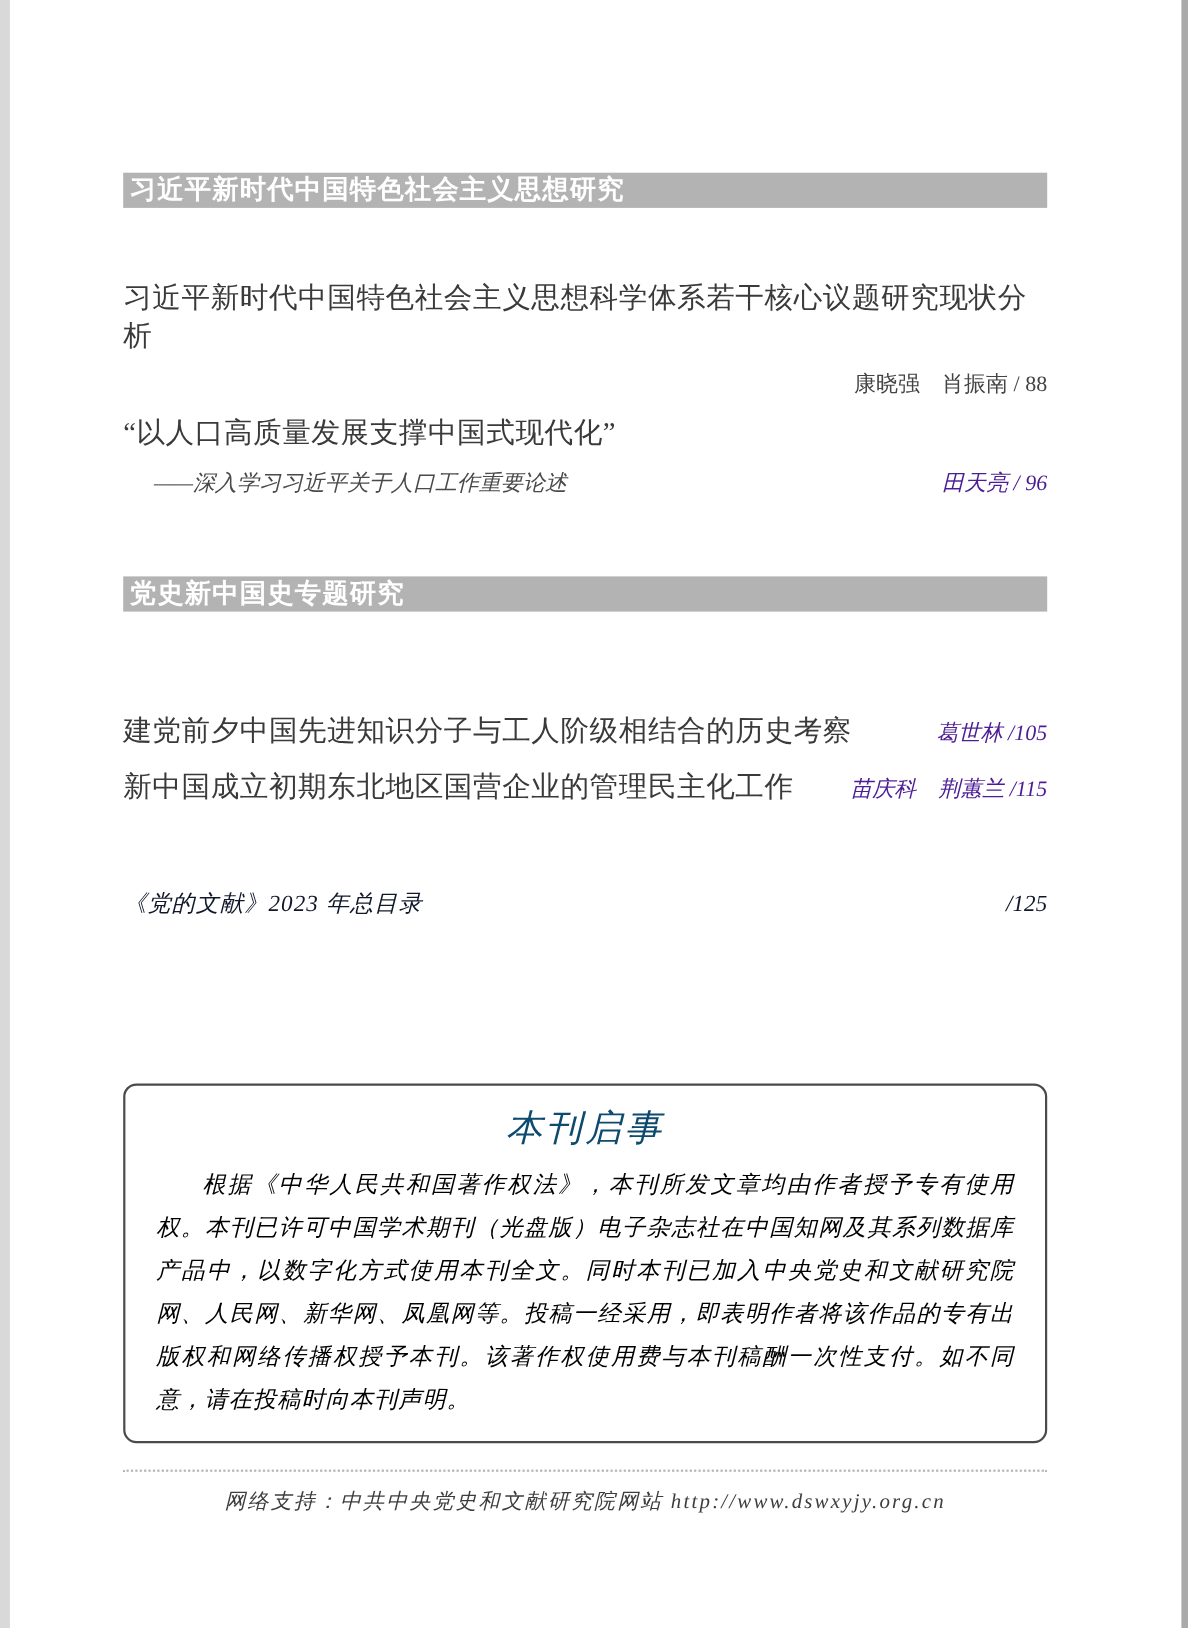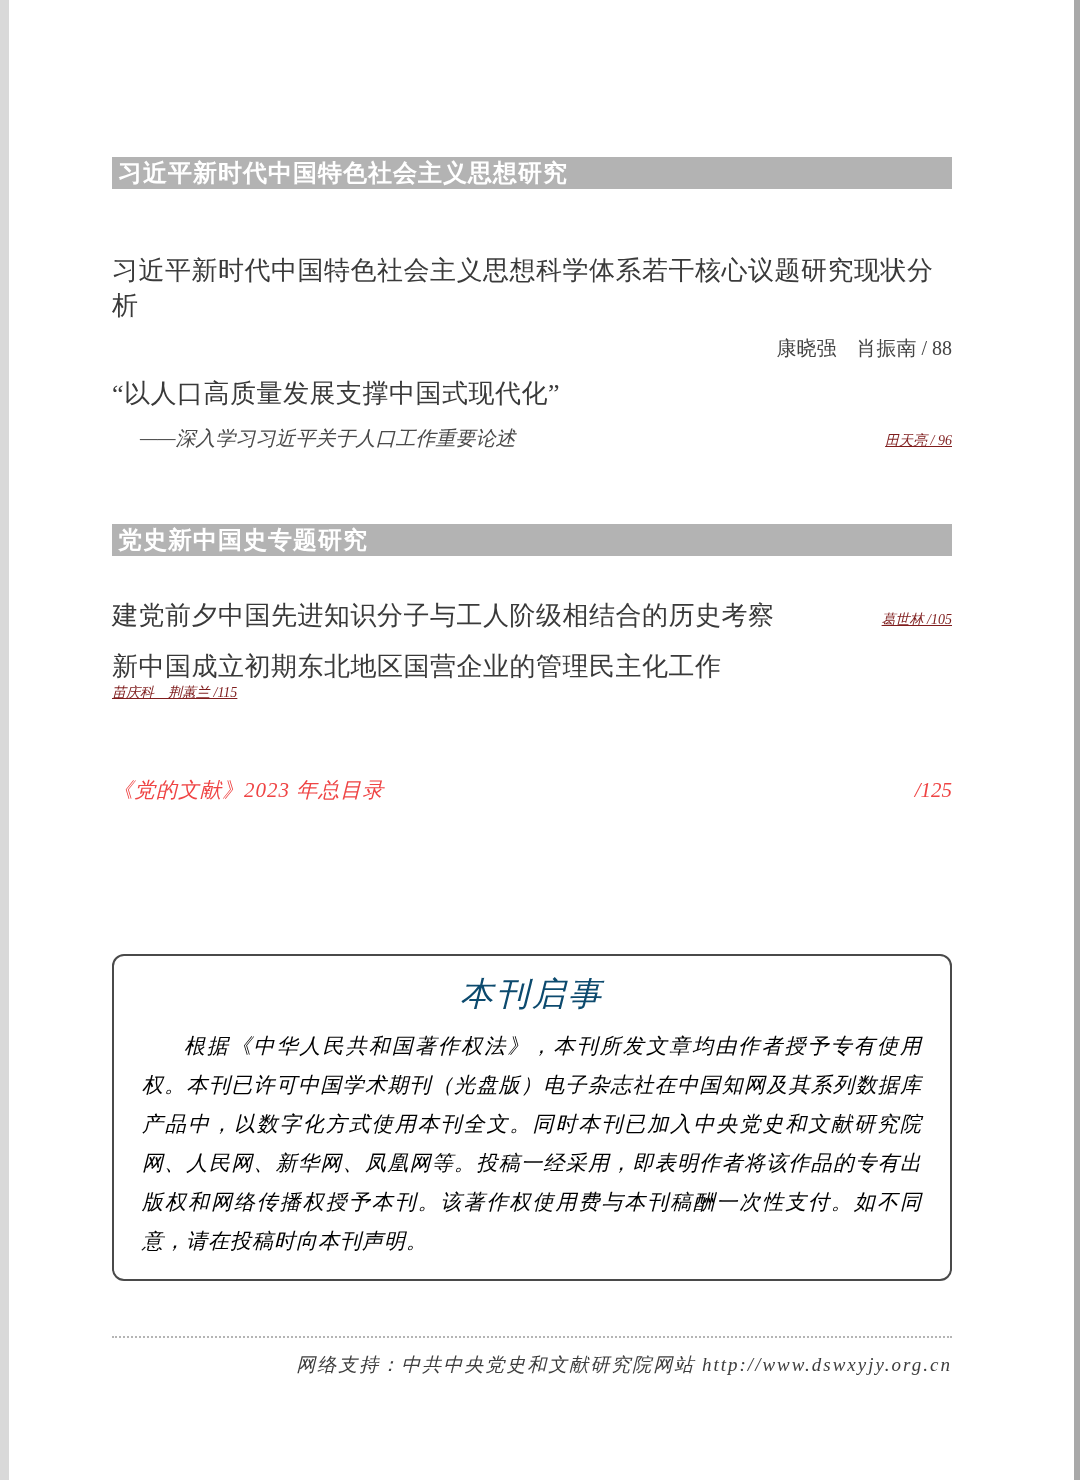--- a/index.html
+++ b/index.html
@@ -62,42 +62,41 @@
     text-align:right;
     font-size:20px;
     color:#444;
   }
   .row{
     display:flex;
     justify-content:space-between;
     align-items:baseline;
   }
   .row .authors{
-    font-size:14px;
+    font-size:20px;
     font-style:italic;
-    color:#7f1d1d;
+    color:#4c1d95;
     white-space:nowrap;
-    text-decoration:underline;
   }
   .subtitle-row{margin-top:14px;text-align:right;}
   .subtitle{
     padding-left:28px;
     font-size:20px;
     font-style:italic;
     color:#4a4a4a;
   }
-  .list-gap{margin-top:42px;}
-  .item-gap{margin-top:16px;flex-direction:column;}
+  .list-gap{margin-top:91px;}
+  .item-gap{margin-top:16px;}
   .catalog-row{
     margin-top:74px;
     display:flex;
     justify-content:space-between;
     align-items:baseline;
     font-style:italic;
-    color:#ef4444;
+    color:#0f172a;
   }
   .catalog-row .catalog-title{font-size:21px;letter-spacing:1px;}
   .catalog-row .catalog-page{font-size:21px;margin-left:48px;}
   .notice-box{
     margin-top:150px;
     border:2px solid var(--notice-border);
     border-radius:12px;
     padding:12px 28px 18px 28px;
   }
   .notice-title{
@@ -122,21 +121,21 @@
     left:112px;
     width:840px;
     top:1336px;
   }
   .footer-divider{
     border-top:2px dotted var(--footer-dots);
     height:0;
   }
   .footer-text{
     margin-top:14px;
-    text-align:right;
+    text-align:center;
     font-size:19px;
     font-style:italic;
     letter-spacing:2px;
     color:#3d3d3d;
     white-space:nowrap;
   }
 </style>
 </head>
 <body>
 

